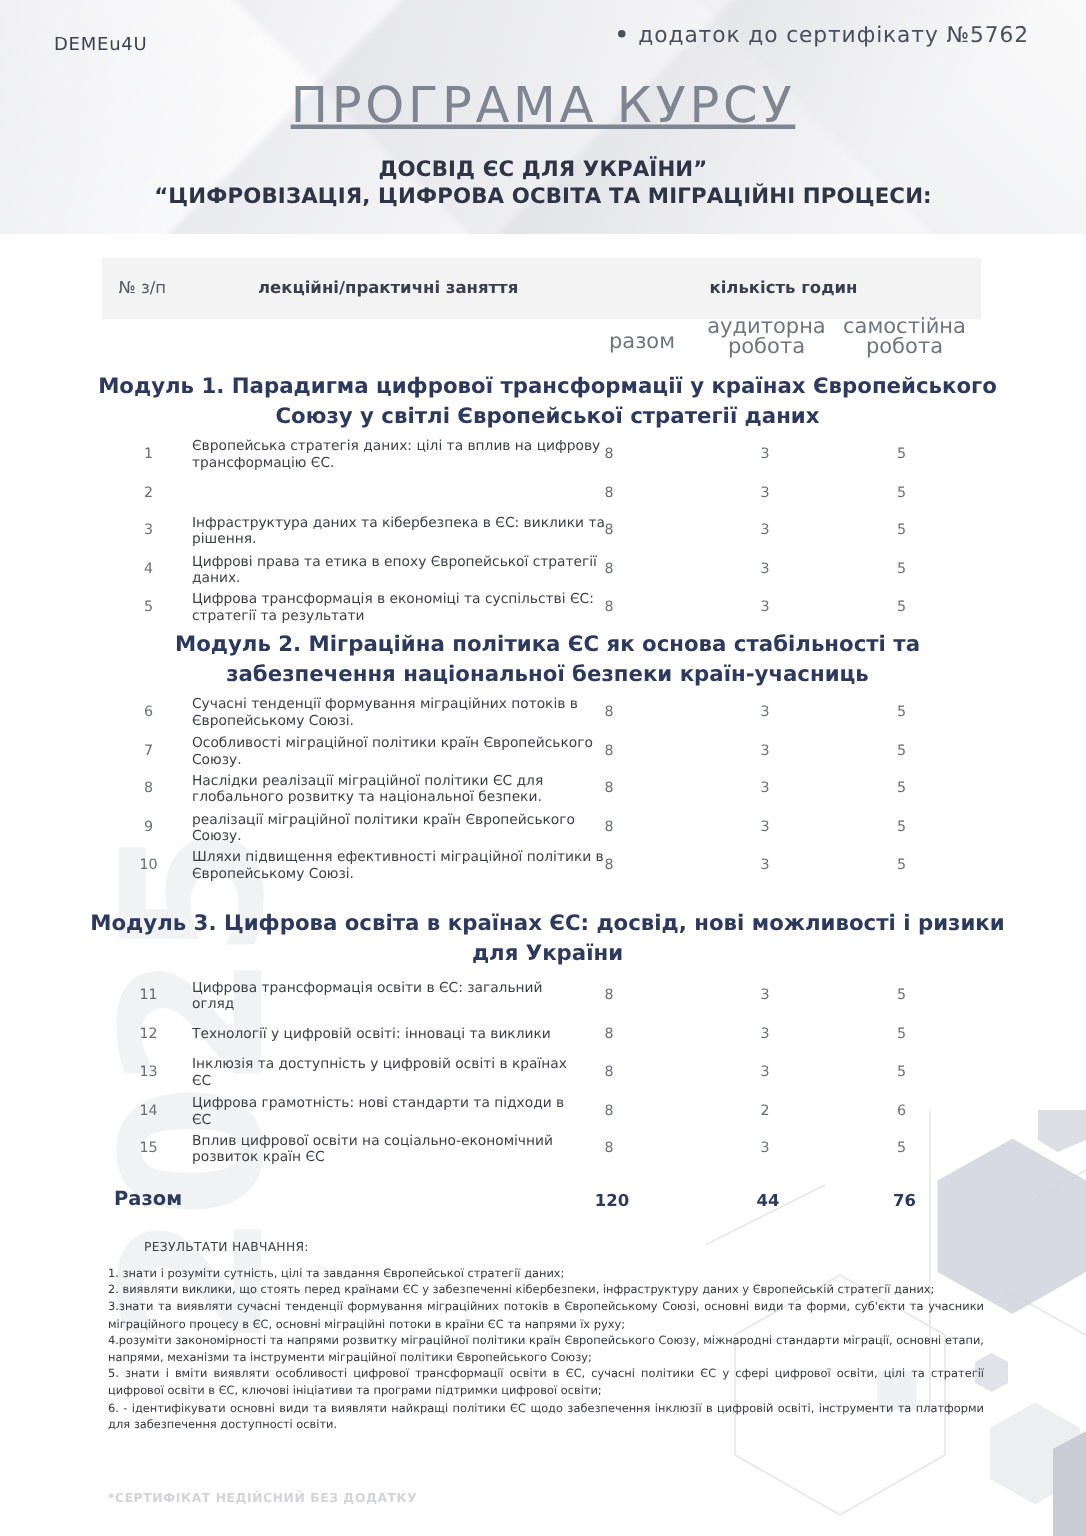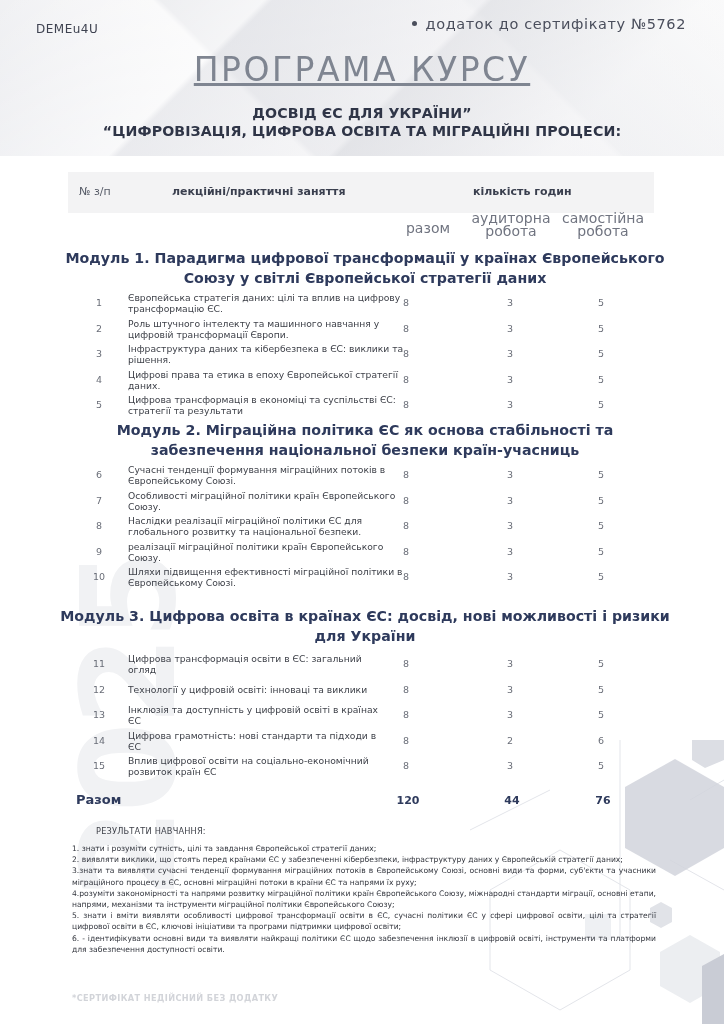--- a/index.html
+++ b/index.html
@@ -119,24 +119,20 @@
       <span class="desc">
         <div>Європейська стратегія даних: цілі та вплив на цифрову</div>
         <div>трансформацію ЄС.</div>
       </span>
       <span class="v1">8</span>
       <span class="v2">3</span>
       <span class="v3">5</span>
     </div>
     <div class="row" style="top: 316.5px;">
       <span class="num">2</span>
-      <span class="desc">
-        <div>Роль штучного інтелекту та машинного навчання у</div>
-        <div>цифровій трансформації Європи.</div>
-      </span>
       <span class="v1">8</span>
       <span class="v2">3</span>
       <span class="v3">5</span>
     </div>
     <div class="row" style="top: 342px;">
       <span class="num">3</span>
       <span class="desc">
         <div> Інфраструктура даних та кібербезпека в ЄС: виклики та</div>
         <div>рішення.</div>
       </span>

